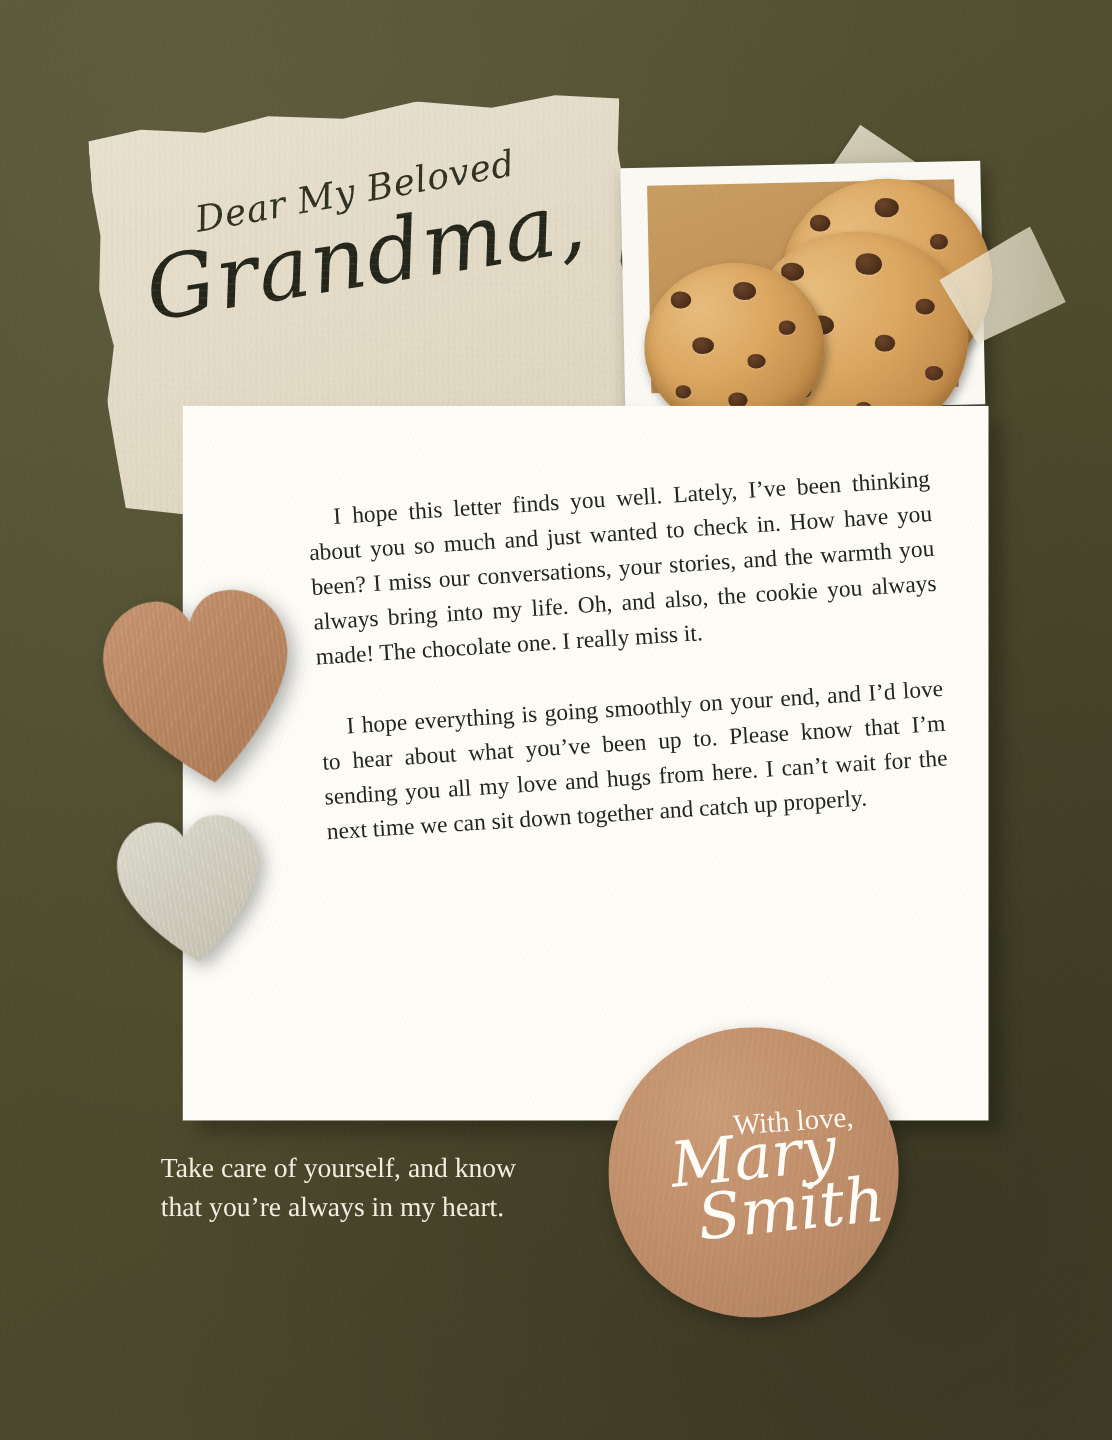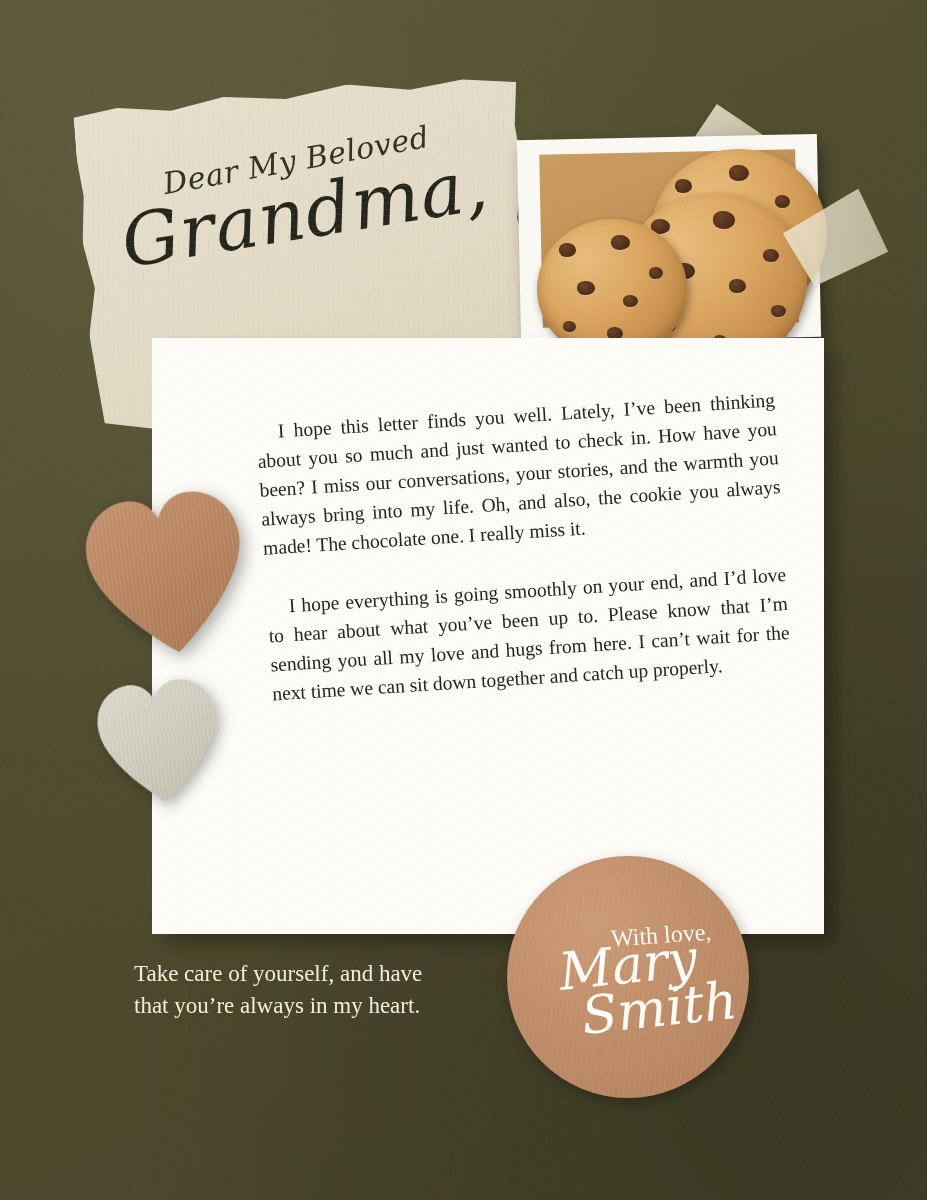--- a/index.html
+++ b/index.html
@@ -326,21 +326,21 @@
     <p><span class="indent"></span>I hope everything is going smoothly on your end, and I’d love to hear about what you’ve been up to. Please know that I’m sending you all my love and hugs from here. I can’t wait for the next time we can sit down together and catch up properly.</p>
   </div>
 
   <div class="heart" id="heart-brown">
     <div class="shape"></div>
   </div>
   <div class="heart" id="heart-grey">
     <div class="shape"></div>
   </div>
 
-  <div id="closing">Take care of yourself, and have that you’re always in my heart.</div>
+  <div id="closing">Take care of yourself, and know that you’re always in my heart.</div>
 
   <div id="signature-badge">
     <div id="sig-with-love">With love,</div>
     <div id="sig-name">
       <span class="l1">Mary</span>
       <span class="l2">Smith</span>
     </div>
   </div>
 
 </div>

